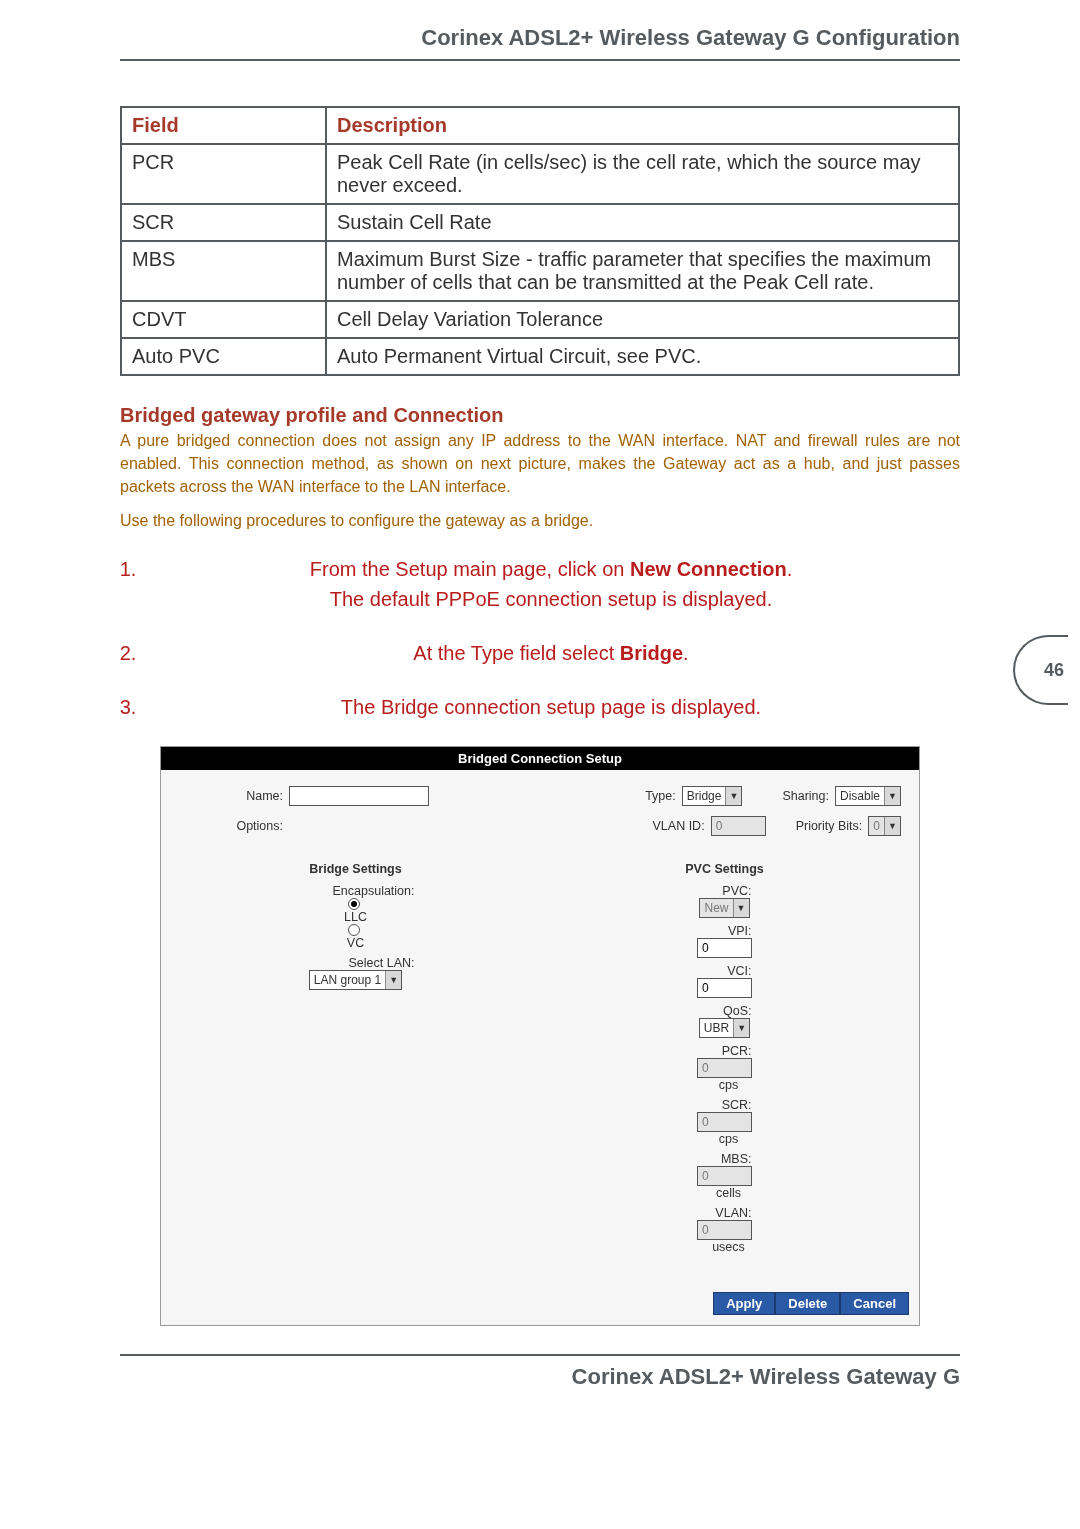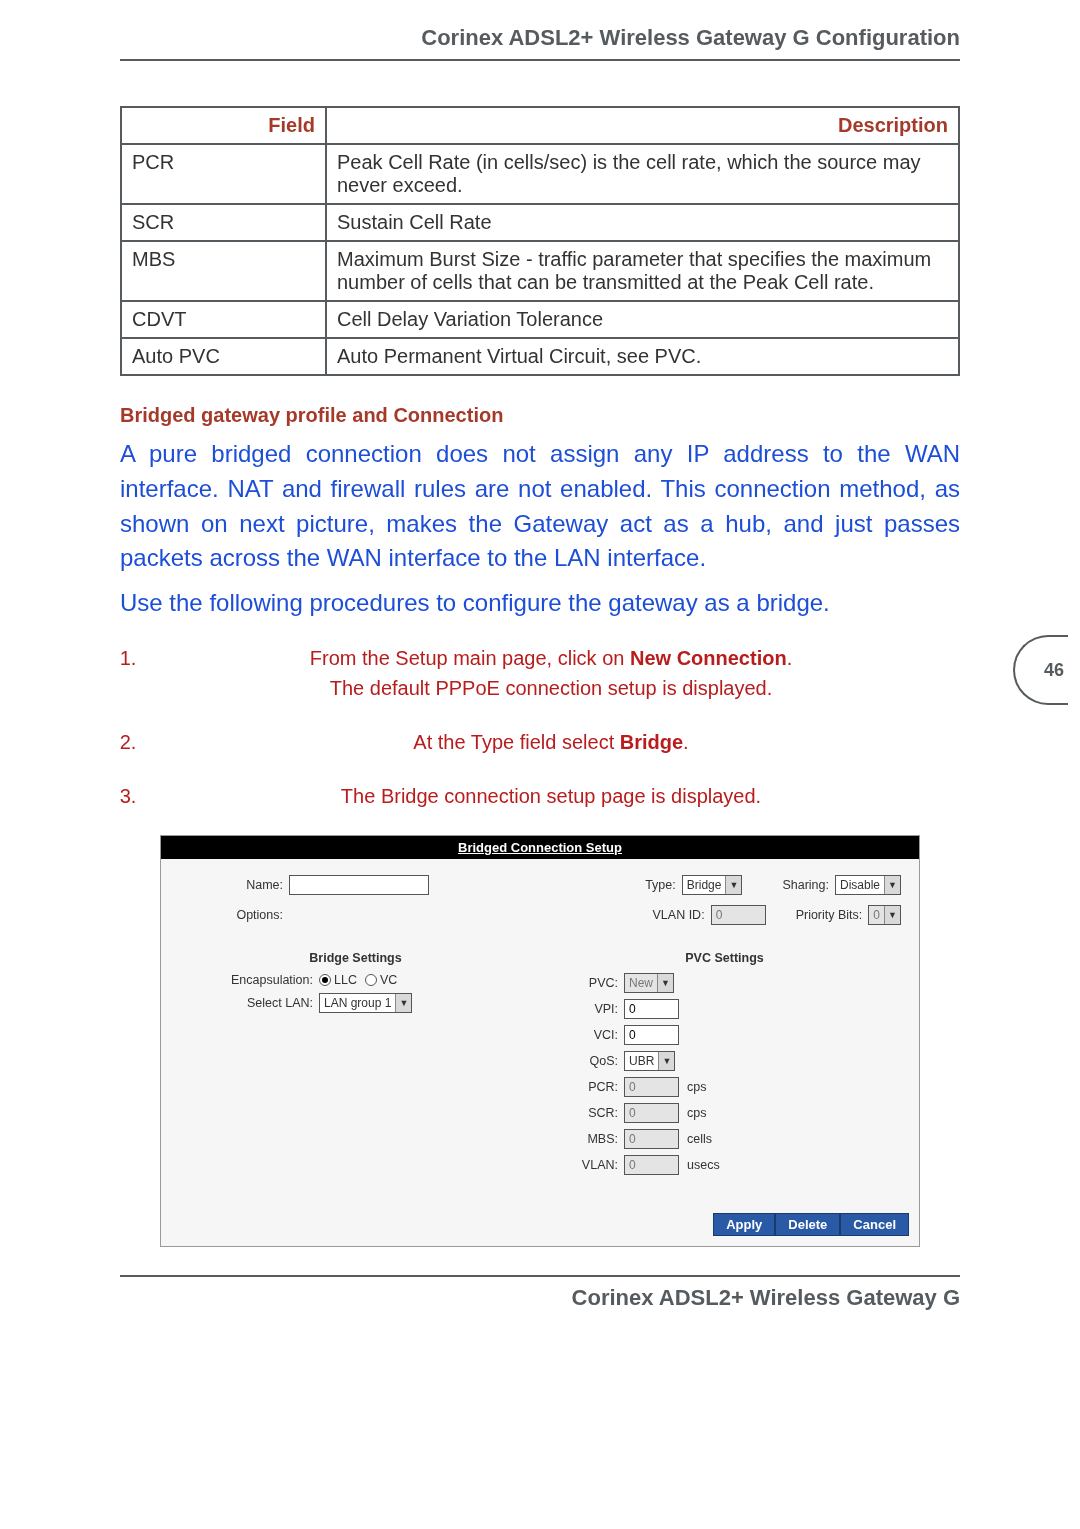--- a/index.html
+++ b/index.html
@@ -36,32 +36,32 @@
     border: 2px solid #555b5f;
     padding: 6px 10px;
     vertical-align: top;
     font-size: 20px;
     color: #333;
     font-weight: 400;
   }
   table.defs th {
     color: #a63a2a;
     font-weight: bold;
-    text-align: right;
+    text-align: left;
   }
   table.defs td.field-col { width: 205px; }
   .subhead {
     color: #a63a2a;
     font-weight: bold;
     font-size: 20px;
-    margin-bottom: 10px;
+    margin-bottom: 2px;
   }
   .body-text {
-    font-size: 24px;
-    color: #1d4ed8;
+    font-size: 16px;
+    color: #a16207;
     text-align: justify;
     margin-bottom: 10px;
     line-height: 1.45;
   }
   ol.proc {
     margin: 22px 0 22px 22px;
     padding: 0;
     font-size: 20px;
     color: #b91c1c;
     text-align: center;
@@ -96,21 +96,20 @@
     font-size: 12.5px;
     color: #333;
   }
   .ui-title {
     background: #000;
     color: #fff;
     text-align: center;
     font-weight: bold;
     padding: 4px 0;
     font-size: 13px;
-    text-decoration: underline;
   }
   .ui-body { padding: 16px 18px 0 18px; background: #f6f6f6; }
   .ui-row { display: flex; align-items: center; margin-bottom: 10px; }
   .ui-lbl { text-align: right; padding-right: 6px; }
   .ui-input {
     border: 1px solid #555;
     background: #fff;
     height: 20px;
     padding: 0 4px;
     font-family: Verdana, Geneva, sans-serif;
@@ -144,21 +143,21 @@
     background: #f6f6f6;
   }
   .ui-col-title { text-align: center; font-weight: bold; margin-bottom: 8px; }
   .radio {
     display:inline-block; width:12px;height:12px;border:1px solid #555;border-radius:50%;
     vertical-align:middle; position:relative; margin-right:3px;background:#fff;
   }
   .radio.sel::after {
     content:""; position:absolute; top:2px;left:2px;width:6px;height:6px;border-radius:50%;background:#000;
   }
-  .pvc-row { display:flex; align-items:center; margin-bottom:6px; }
+  .pvc-row { display:flex; align-items:center; margin-bottom:6px;flex-direction:column; }
   .pvc-row .ui-lbl { width:66px; }
   .unit { margin-left: 8px; }
   .ui-btns {
     display:flex; justify-content:flex-end; 
     padding: 22px 10px 10px 10px;
     background: #f6f6f6;
   }
   .ui-btn {
     background:#2a5aa5; color:#fff; border:1px solid #1a3a70;
     padding:3px 12px; font-weight:bold; font-size:13px;

